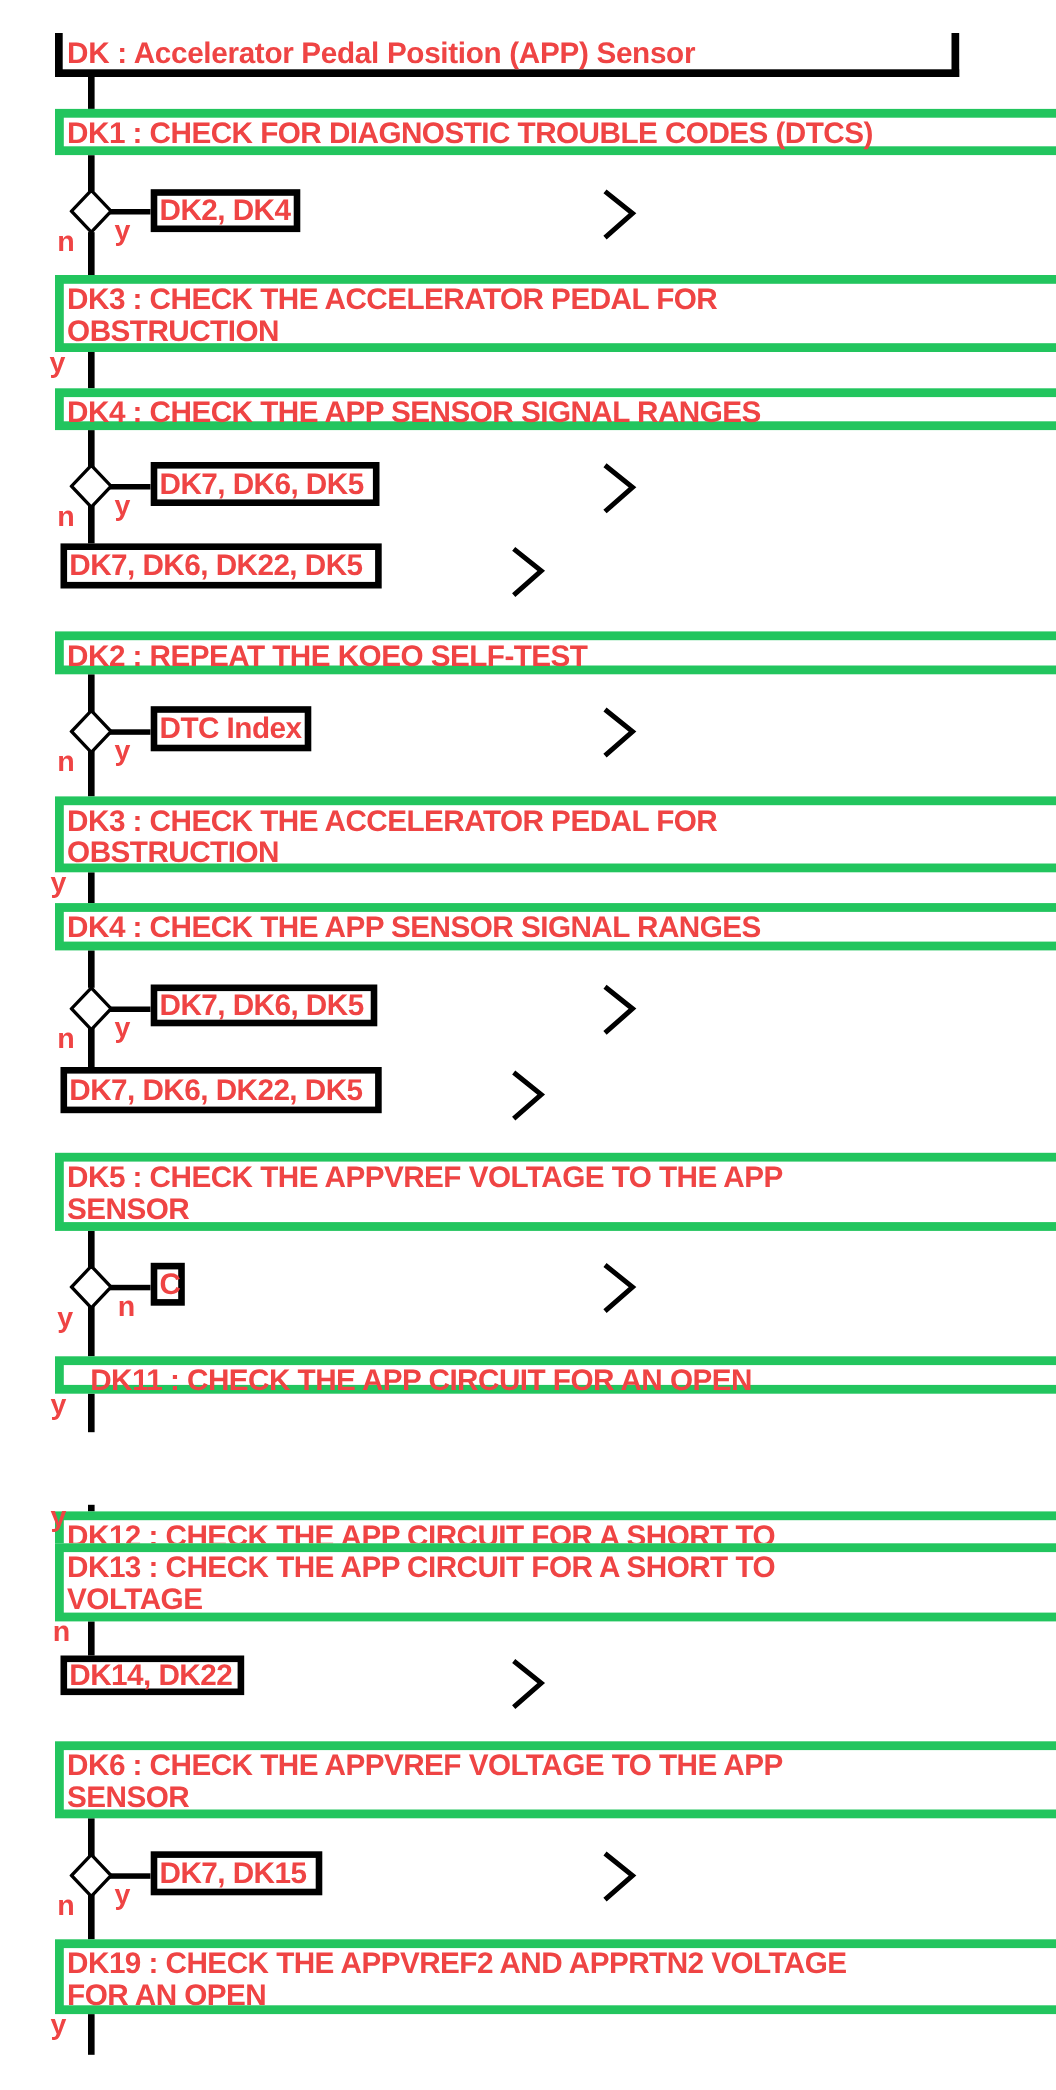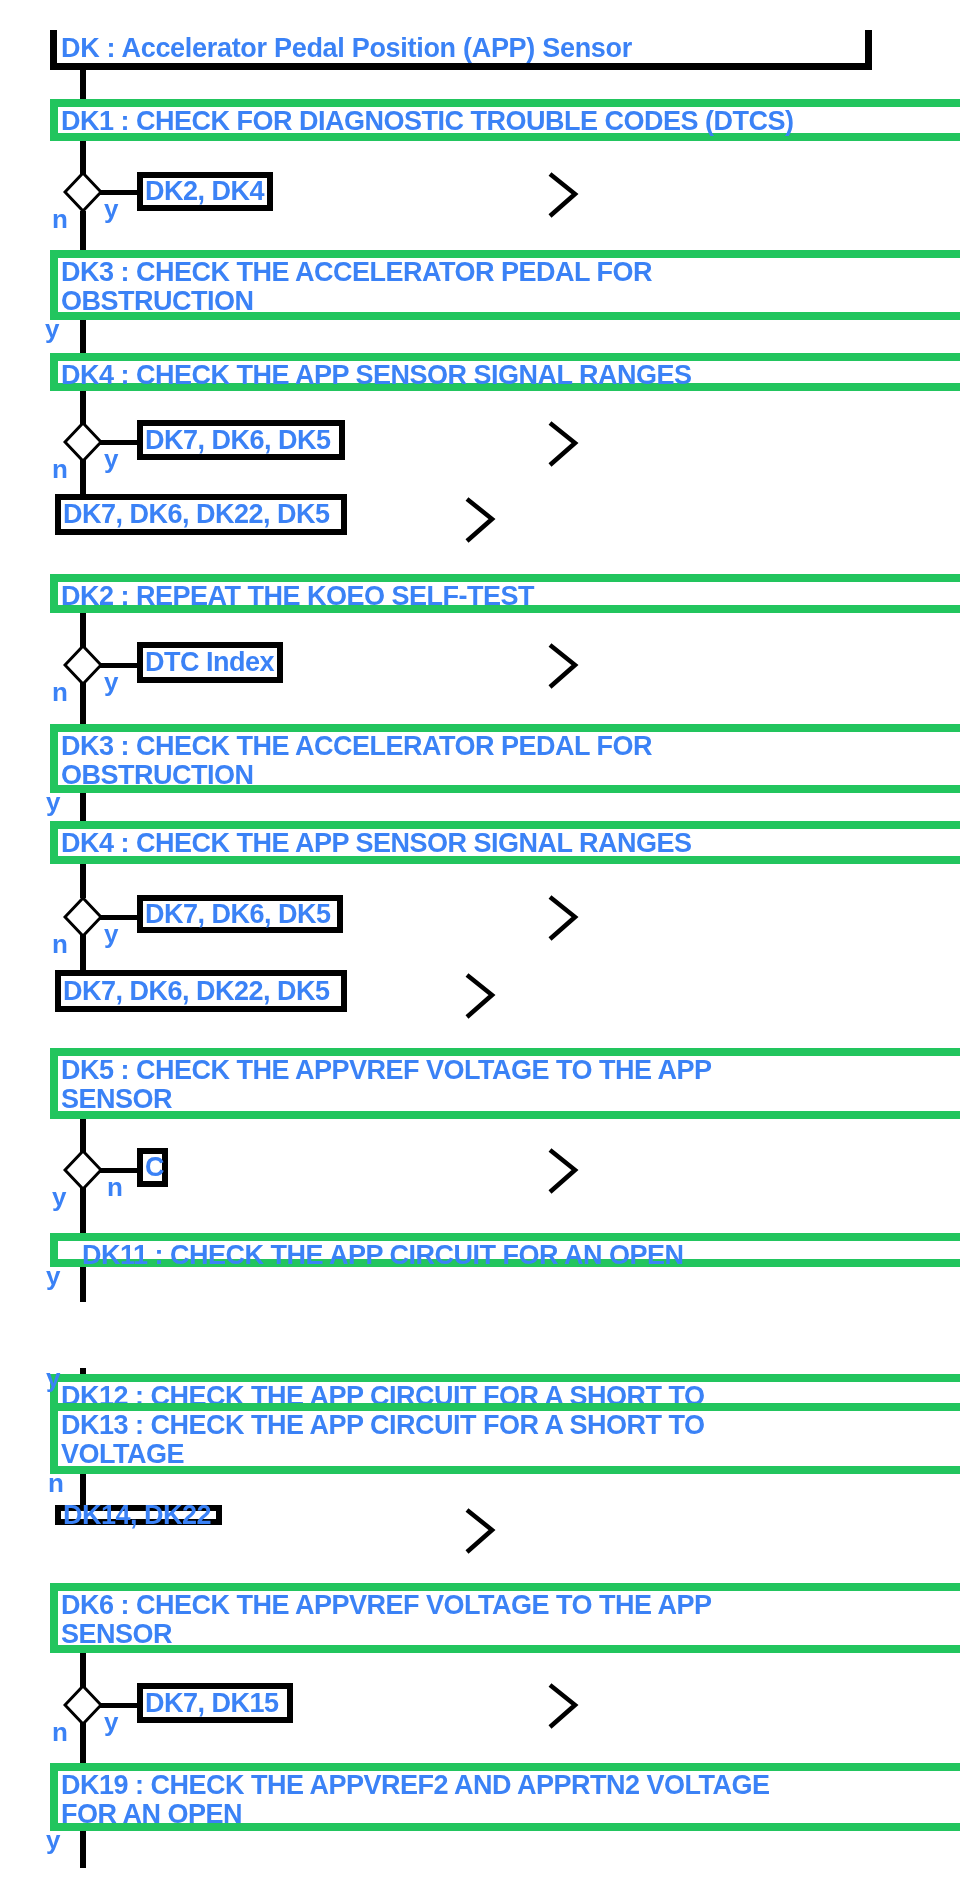--- a/index.html
+++ b/index.html
@@ -1,17 +1,17 @@
 <!DOCTYPE html>
 <html><head>
 <meta charset="utf-8">
 <style>
   html,body{margin:0;padding:0;background:#fff;}
   .stage{position:relative;width:960px;height:1900px;background:#ffffff;
-         font-family:"Liberation Sans",sans-serif;font-weight:bold;color:#3b82f6;overflow:hidden;}
+         font-family:"Liberation Sans",sans-serif;font-weight:bold;color:#ef4444;overflow:hidden;}
   .bar{position:absolute;background:#000;}
   .vline{position:absolute;left:80px;width:6px;background:#000;}
   .hlink{position:absolute;height:5px;background:#000;}
   .title{position:absolute;font-size:27px;line-height:1.1;white-space:nowrap;letter-spacing:-0.3px;}
   .box{position:absolute;left:50px;width:936px;border:8px solid #22c55e;background:#fff;
        box-sizing:border-box;display:flex;flex-direction:column;justify-content:flex-start;padding-left:3px;}
   .box .ln{font-size:27px;line-height:29px;white-space:nowrap;letter-spacing:-0.5px;}
   .ref{position:absolute;border:6px solid #000;background:#fff;box-sizing:border-box;
        display:flex;align-items:center;padding-left:2px;font-size:27px;letter-spacing:-0.5px;white-space:nowrap;}
   .lbl{position:absolute;font-size:26px;line-height:1;}
@@ -171,21 +171,21 @@
     <div class="ln">GROUND</div>
   </div>
   <div class="lbl" style="left:46px;top:1365px;">y</div>
 
   <div class="box" style="top:1403px;height:71px;">
     <div class="ln">DK13 : CHECK THE APP CIRCUIT FOR A SHORT TO</div>
     <div class="ln">VOLTAGE</div>
   </div>
   <div class="lbl" style="left:48px;top:1470px;">n</div>
 
-  <div class="ref" style="left:55px;top:1505px;width:167px;height:20px;">
+  <div class="ref" style="left:55px;top:1505px;width:167px;height:36px;">
     <span>DK14, DK22</span>
   </div>
   <svg class="chev" style="left:463px;top:1506px;" width="34" height="50" viewBox="0 0 34 50">
     <path d="M4,4 L29,24 L4,46" fill="none" stroke="#000" stroke-width="4.5"></path>
   </svg>
 
   <div class="box" style="top:1583px;height:70px;">
     <div class="ln">DK6 : CHECK THE APPVREF VOLTAGE TO THE APP</div>
     <div class="ln">SENSOR</div>
   </div>

